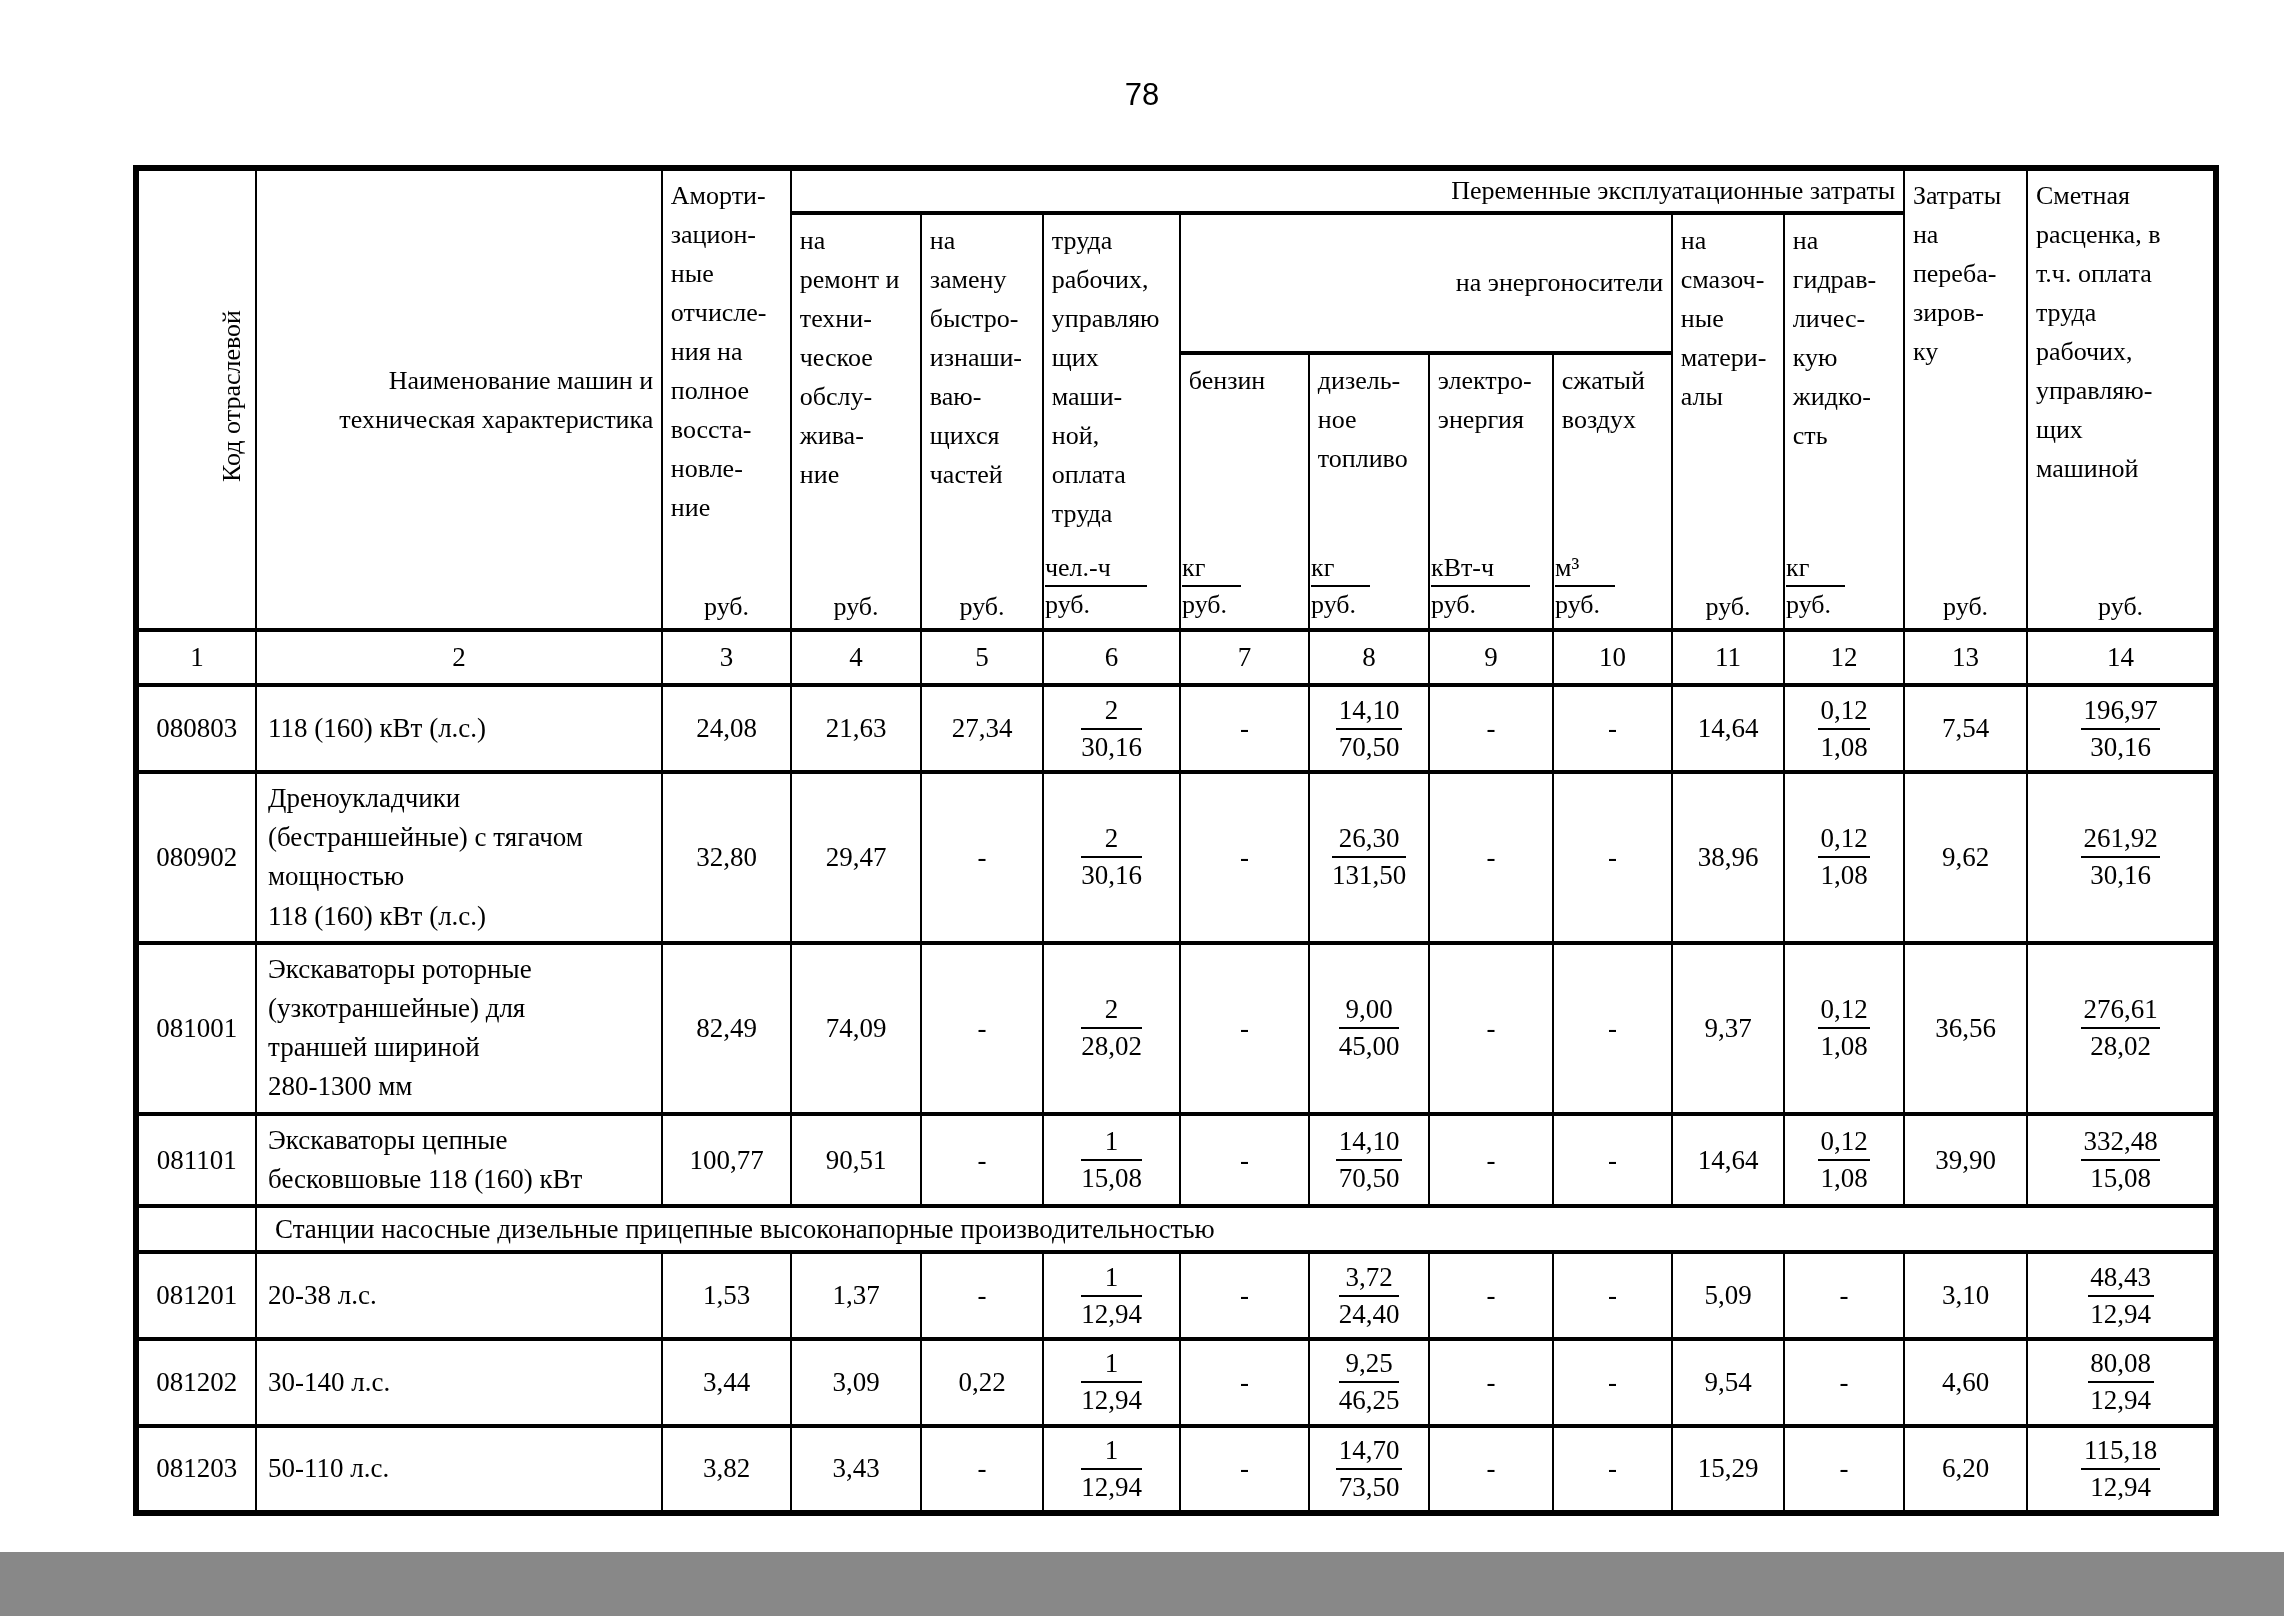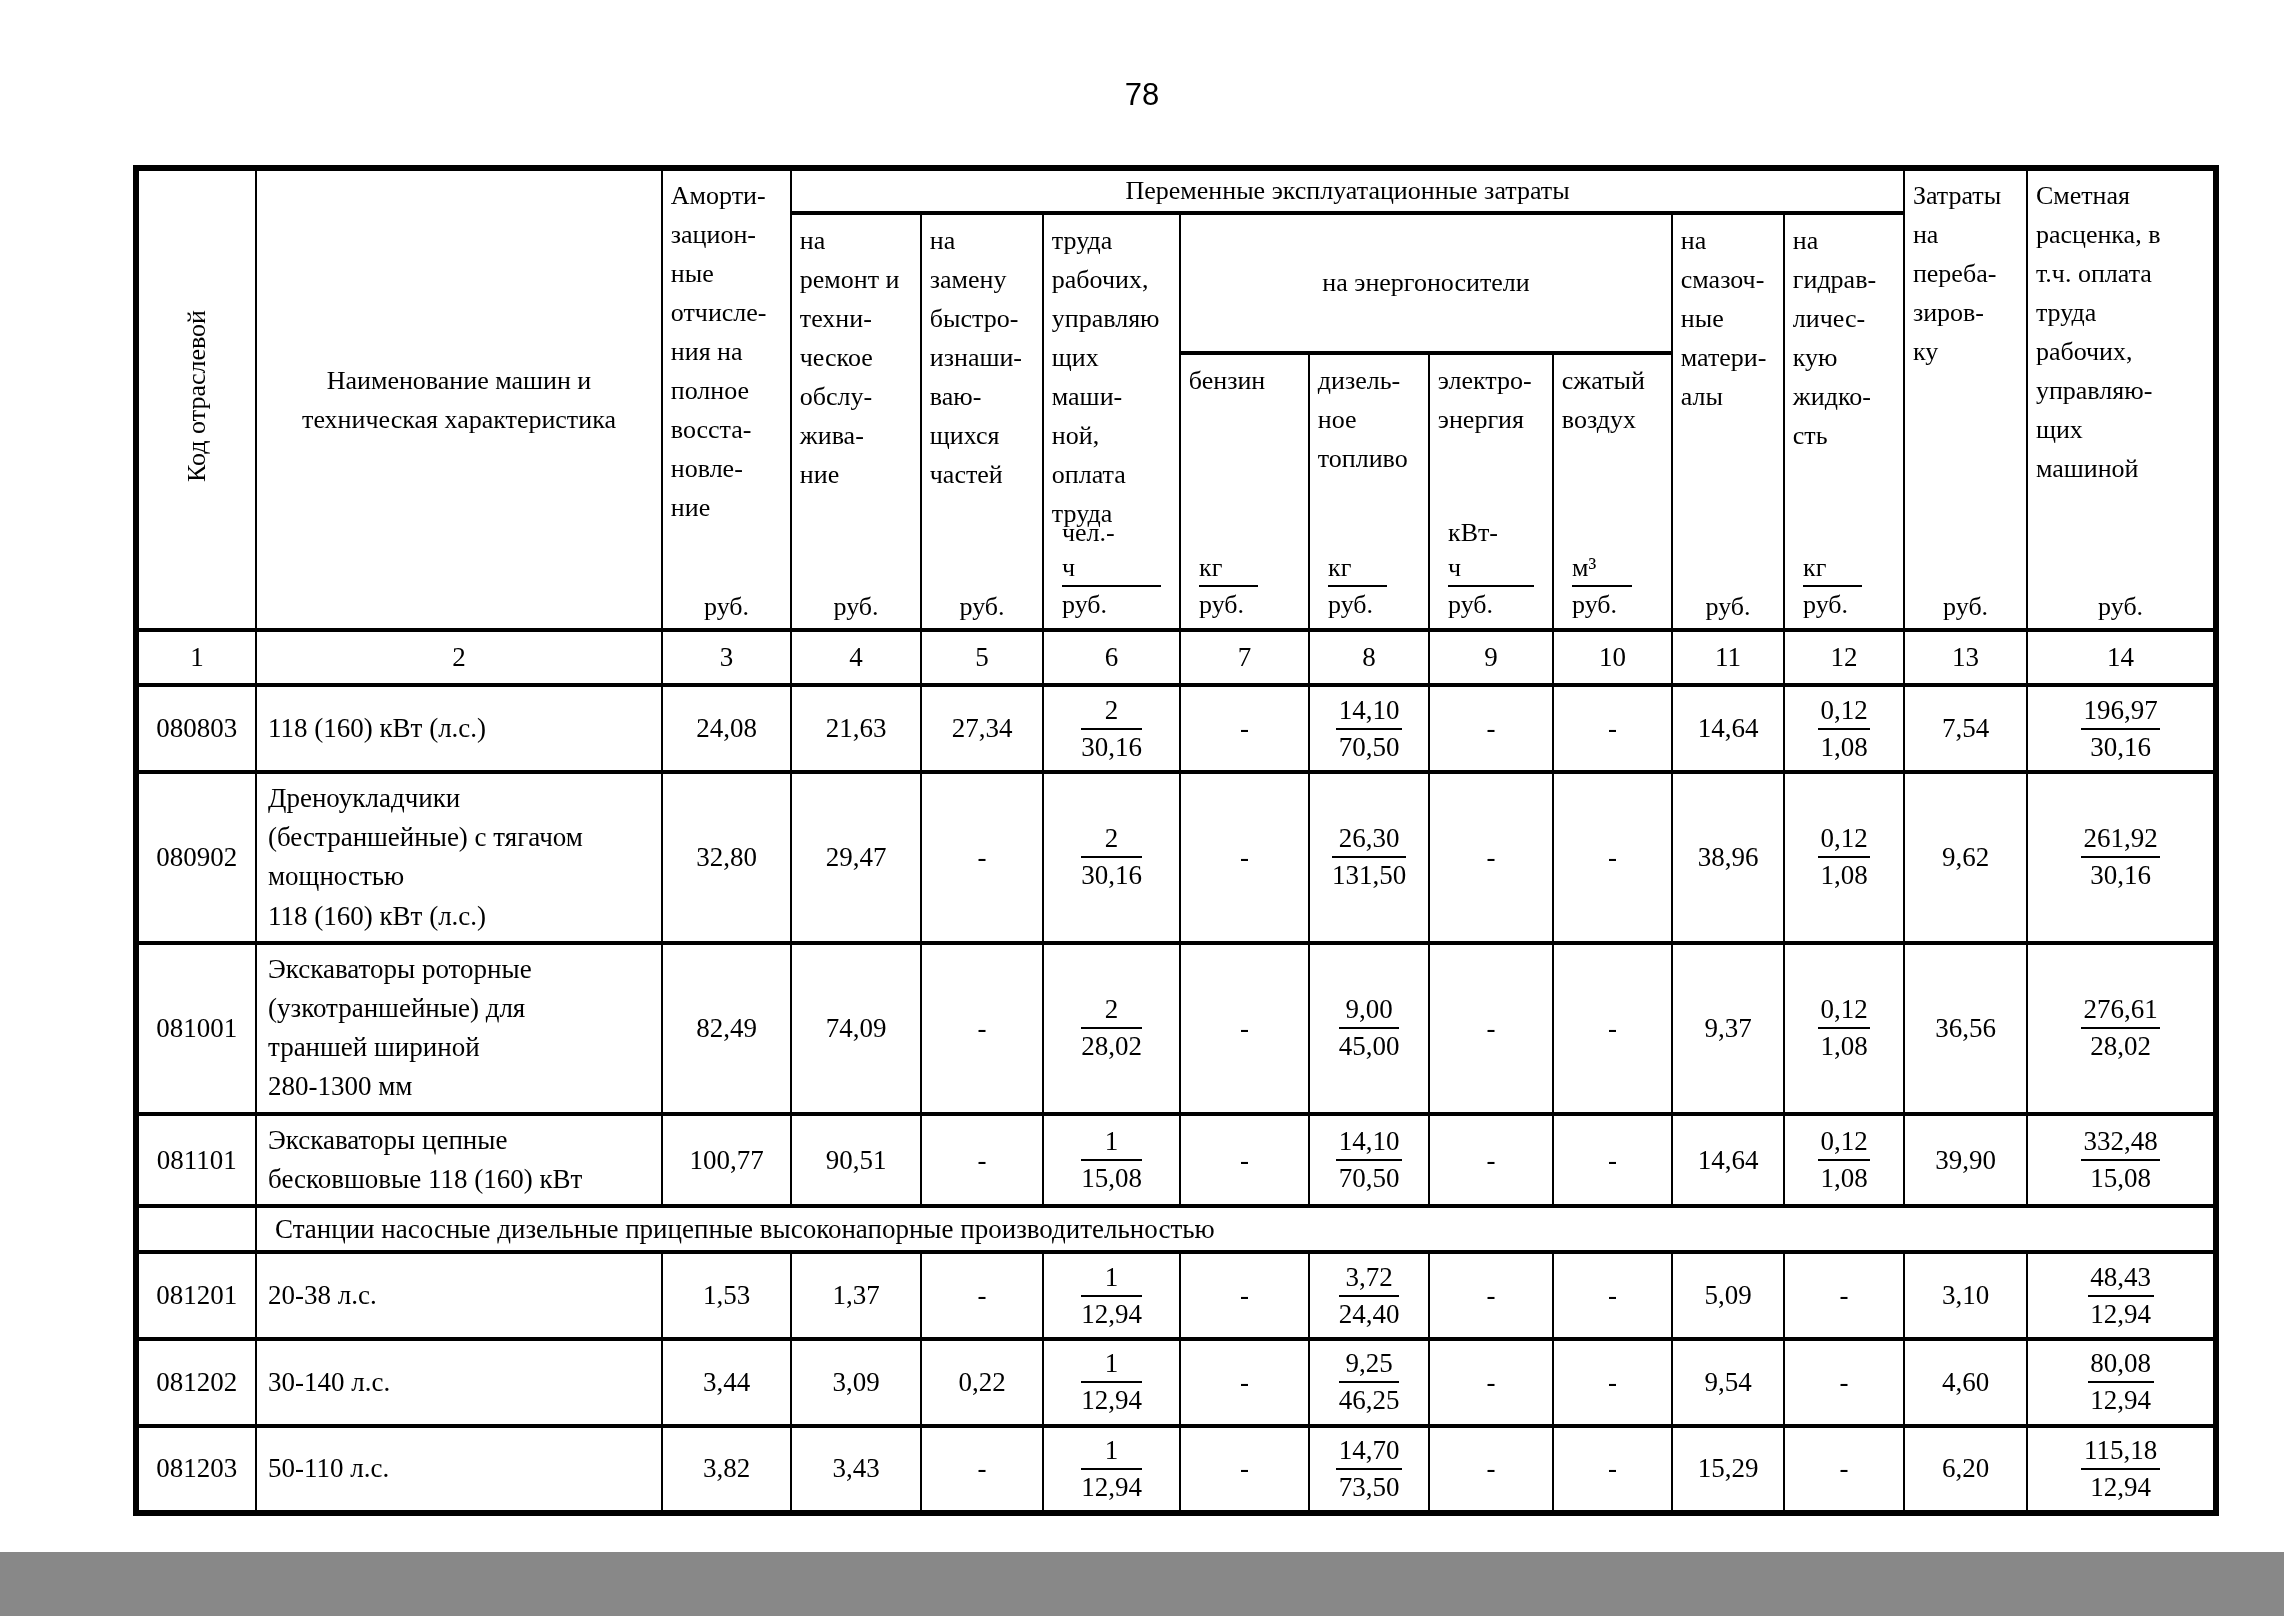--- a/index.html
+++ b/index.html
@@ -36,32 +36,32 @@
   tr.h-n  { height:55px; }
   tr.r-1  { height:68px; }
   tr.r-2  { height:163px; }
   tr.r-3  { height:163px; }
   tr.r-4  { height:72px; }
   tr.r-s  { height:46px; }
   tr.r-5  { height:75px; }
   tr.r-6  { height:85px; }
   tr.r-7  { height:85px; }
   .pre  { white-space:pre-line; line-height:1.5; }
-  .ctr  { text-align:center; }
+  .ctr  { text-align:right; }
   .vmid { vertical-align:middle; }
   .vtext {
     display:inline-block;
     writing-mode:vertical-rl;
     transform:rotate(180deg);
     font-size:26px;
     white-space:nowrap;
   }
   .unit-bottom {
     position:absolute; bottom:6.5px; left:0; right:0;
-    padding:0 18px;
+    padding:0 1px;
   }
   .unit-bottom.center { text-align:center; }
   .unit-bottom.left   { text-align:left; }
   .ufrac { display:inline-block; text-align:left; line-height:1.35; }
   .ufrac .n { display:block; border-bottom:2.6px solid #000; padding-right:36px; }
   .ufrac .d { display:block; }
   .num { text-align:center; vertical-align:middle; font-size:27px; }
   .code { text-align:center; vertical-align:middle; font-size:27px; padding-left:2.6px; padding-right:3px; }
   .name { vertical-align:middle; font-size:27px; padding-left:11px; line-height:1.45; }
   .frac { display:inline-block; text-align:center; line-height:1.3; font-size:27px; }

